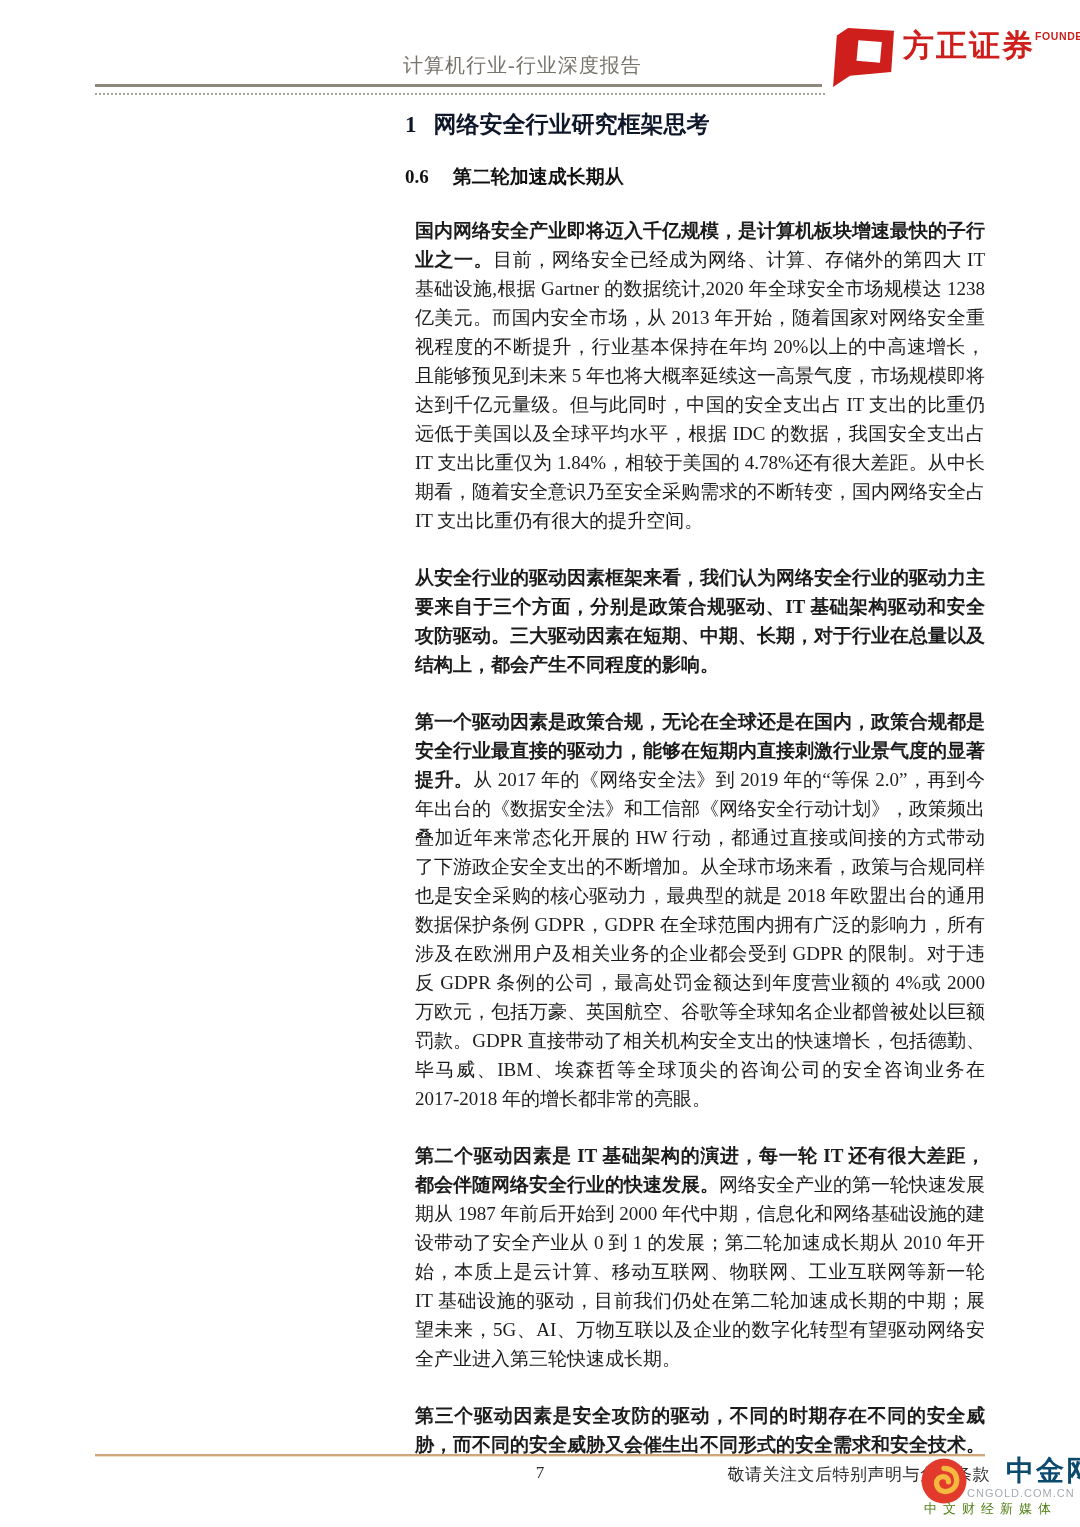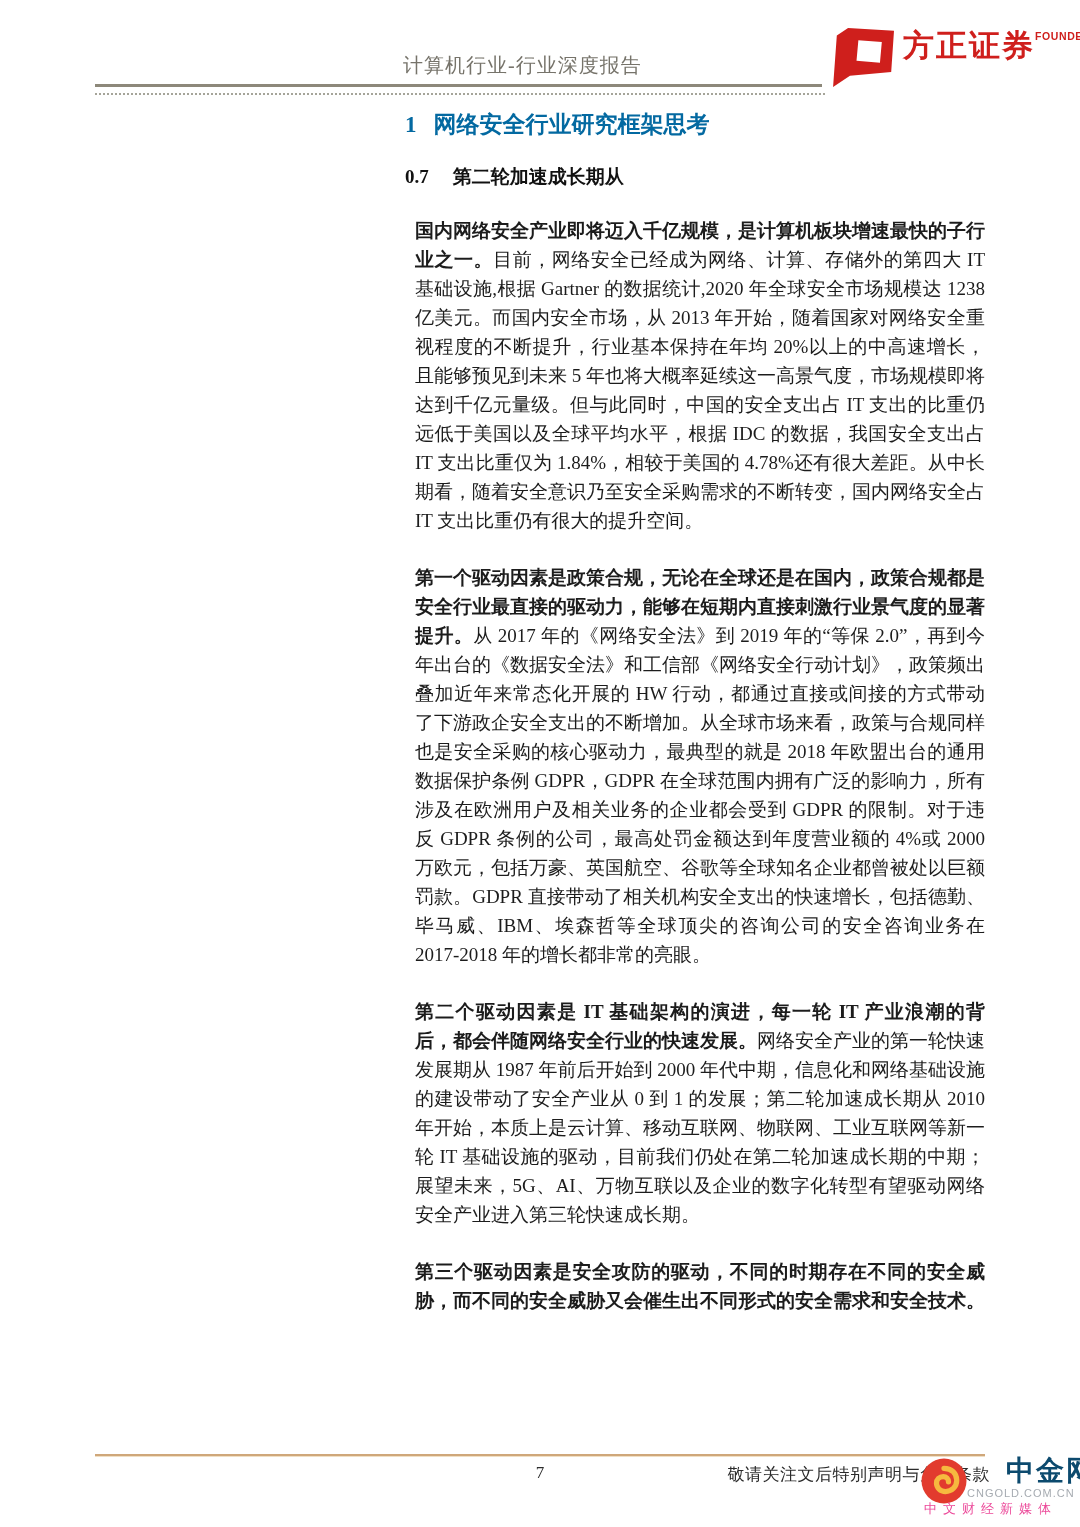--- a/index.html
+++ b/index.html
@@ -46,21 +46,21 @@
     font-family:Liberation Sans, sans-serif;
     font-size:10.5px;font-weight:bold;color:var(--brand);
     letter-spacing:0.6px;margin-top:2px;white-space:nowrap;
   }
 
   
   .content{
     position:absolute;left:405px;top:110px;width:580px;
   }
   h1.sec{
-    font-size:23px;font-weight:bold;color:#0369a1;
+    font-size:23px;font-weight:bold;color:#0f172a;
     margin:0 0 25px 0;line-height:30px;
   }
   h1.sec .num{margin-right:17px;}
   h2.sec{
     font-size:19px;font-weight:bold;color:#111;
     margin:0 0 27px 0;line-height:24px;
   }
   h2.sec .num{margin-right:24px;}
   .body-para{
     font-size:19px;line-height:29px;
@@ -93,21 +93,21 @@
     line-height:38px;white-space:nowrap;margin-left:40px;
   }
   .wm-domain{
     position:absolute;left:967px;top:1487px;
     font-family:"Liberation Sans","DejaVu Sans",sans-serif;
     font-size:11px;color:#a6abb1;letter-spacing:1px;white-space:nowrap;
   }
   .wm-tagline{
     position:absolute;left:924px;top:1500px;
     font-family:"Liberation Sans","DejaVu Sans",sans-serif;
-    font-size:13px;color:#ec4899;letter-spacing:6px;white-space:nowrap;
+    font-size:13px;color:#4d7c0f;letter-spacing:6px;white-space:nowrap;
   }
 </style>
 </head>
 <body>
 
 <div class="page">
 
   <div class="header-title">计算机行业-行业深度报告</div>
   <div class="header-rule-solid"></div>
   <div class="header-rule-dotted"></div>
@@ -120,26 +120,27 @@
       <span class="brand-name">方正证券</span>
       <span class="brand-sub">FOUNDER SECURITIES</span>
     </div>
   </div>
 
   <div class="content">
     <h1 class="sec">
       <span class="num">1</span><span>网络安全行业研究框架思考</span>
     </h1>
     <h2 class="sec">
-      <span class="num">0.7</span><span>第二轮加速成长期从</span>
+      <span class="num">0.6</span><span>第二轮加速成长期从</span>
     </h2>
     <div id="paragraphs">
         <p class="body-para"><b>国内网络安全产业即将迈入千亿规模，是计算机板块增速最快的子行业之一。</b><span>目前，网络安全已经成为网络、计算、存储外的第四大 IT 基础设施,根据 Gartner 的数据统计,2020 年全球安全市场规模达 1238 亿美元。而国内安全市场，从 2013 年开始，随着国家对网络安全重视程度的不断提升，行业基本保持在年均 20%以上的中高速增长，且能够预见到未来 5 年也将大概率延续这一高景气度，市场规模即将达到千亿元量级。但与此同时，中国的安全支出占 IT 支出的比重仍远低于美国以及全球平均水平，根据 IDC 的数据，我国安全支出占 IT 支出比重仅为 1.84%，相较于美国的 4.78%还有很大差距。从中长期看，随着安全意识乃至安全采购需求的不断转变，国内网络安全占 IT 支出比重仍有很大的提升空间。</span></p>
+        <p class="body-para"><b>从安全行业的驱动因素框架来看，我们认为网络安全行业的驱动力主要来自于三个方面，分别是政策合规驱动、IT 基础架构驱动和安全攻防驱动。三大驱动因素在短期、中期、长期，对于行业在总量以及结构上，都会产生不同程度的影响。</b></p>
         <p class="body-para"><b>第一个驱动因素是政策合规，无论在全球还是在国内，政策合规都是安全行业最直接的驱动力，能够在短期内直接刺激行业景气度的显著提升。</b><span>从 2017 年的《网络安全法》到 2019 年的“等保 2.0”，再到今年出台的《数据安全法》和工信部《网络安全行动计划》，政策频出叠加近年来常态化开展的 HW 行动，都通过直接或间接的方式带动了下游政企安全支出的不断增加。从全球市场来看，政策与合规同样也是安全采购的核心驱动力，最典型的就是 2018 年欧盟出台的通用数据保护条例 GDPR，GDPR 在全球范围内拥有广泛的影响力，所有涉及在欧洲用户及相关业务的企业都会受到 GDPR 的限制。对于违反 GDPR 条例的公司，最高处罚金额达到年度营业额的 4%或 2000 万欧元，包括万豪、英国航空、谷歌等全球知名企业都曾被处以巨额罚款。GDPR 直接带动了相关机构安全支出的快速增长，包括德勤、毕马威、IBM、埃森哲等全球顶尖的咨询公司的安全咨询业务在 2017-2018 年的增长都非常的亮眼。</span></p>
-        <p class="body-para"><b>第二个驱动因素是 IT 基础架构的演进，每一轮 IT 产业浪潮的背后，都会伴随网络安全行业的快速发展。</b><span>网络安全产业的第一轮快速发展期从 1987 年前后开始到 2000 年代中期，信息化和网络基础设施的建设带动了安全产业从 0 到 1 的发展；第二轮加速成长期从 2010 年开始，本质上是云计算、移动互联网、物联网、工业互联网等新一轮 IT 基础设施的驱动，目前我们仍处在第二轮加速成长期的中期；展望未来，5G、AI、万物互联以及企业的数字化转型有望驱动网络安全产业进入第三轮快速成长期。</span></p>
+        <p class="body-para"><b>第二个驱动因素是 IT 基础架构的演进，每一轮 IT 还有很大差距，都会伴随网络安全行业的快速发展。</b><span>网络安全产业的第一轮快速发展期从 1987 年前后开始到 2000 年代中期，信息化和网络基础设施的建设带动了安全产业从 0 到 1 的发展；第二轮加速成长期从 2010 年开始，本质上是云计算、移动互联网、物联网、工业互联网等新一轮 IT 基础设施的驱动，目前我们仍处在第二轮加速成长期的中期；展望未来，5G、AI、万物互联以及企业的数字化转型有望驱动网络安全产业进入第三轮快速成长期。</span></p>
         <p class="body-para"><b>第三个驱动因素是安全攻防的驱动，不同的时期存在不同的安全威胁，而不同的安全威胁又会催生出不同形式的安全需求和安全技术。</b></p>
       </div>
   </div>
 
   <div class="footer-rule"></div>
   <div class="page-number">7</div>
   <div class="footer-note">敬请关注文后特别声明与免责条款</div>
 
   <div class="wm">
     <svg class="wm-logo" viewBox="0 0 64 64" aria-hidden="true">

